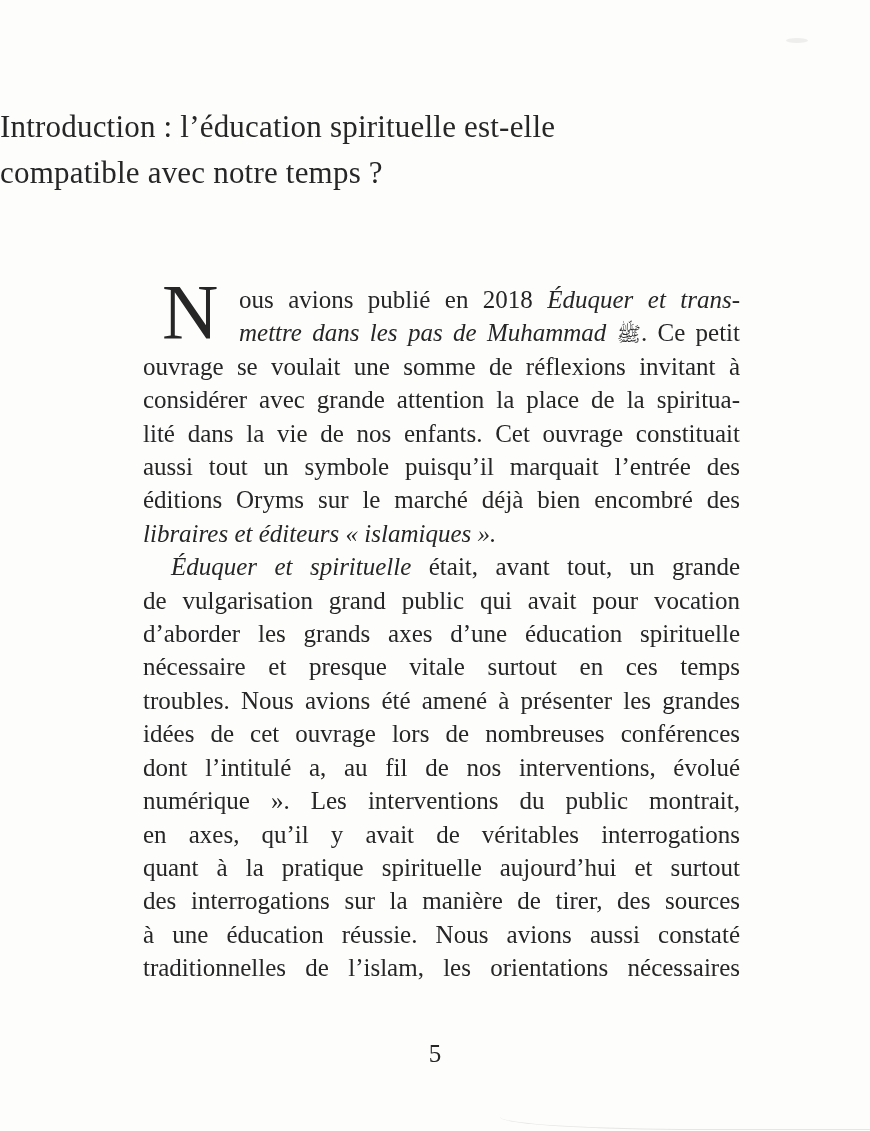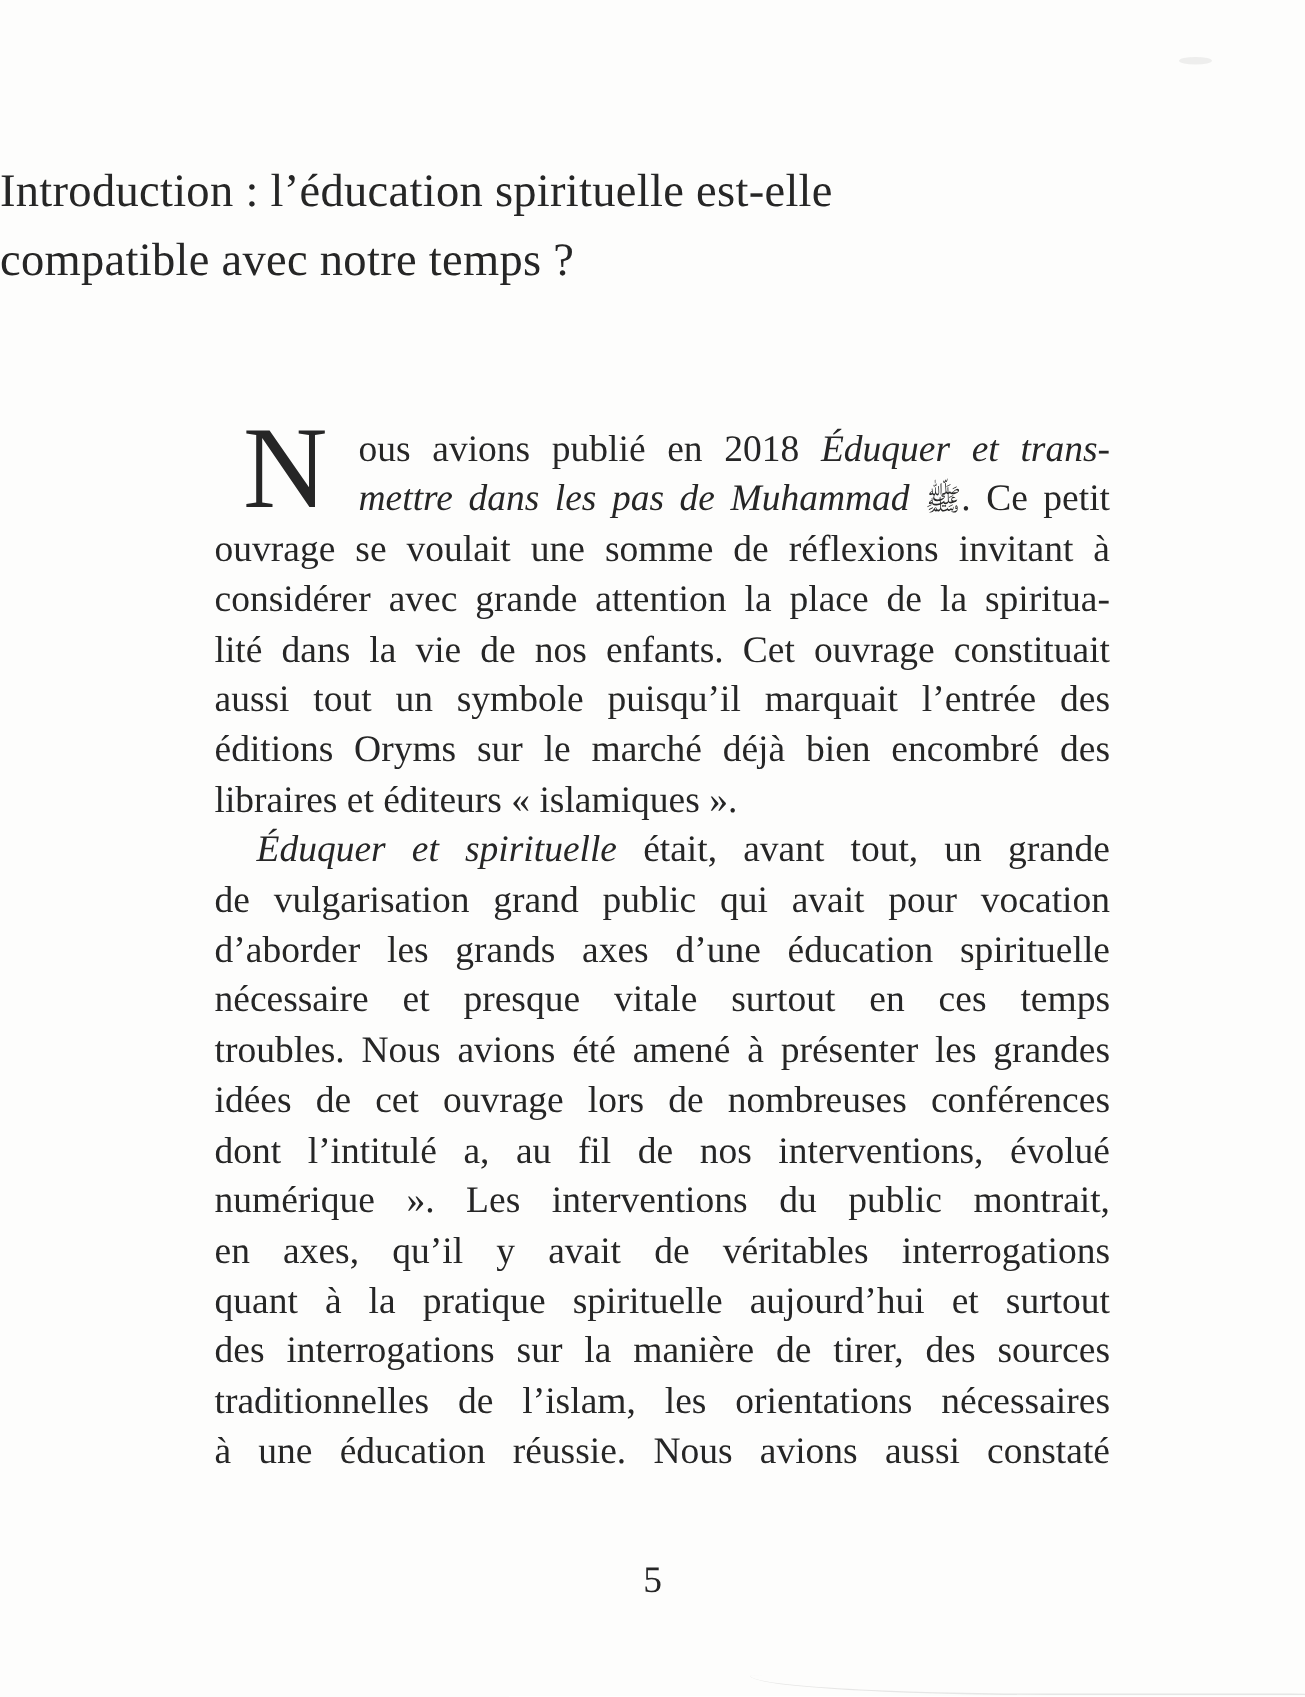--- a/index.html
+++ b/index.html
@@ -38,21 +38,21 @@
     text-align: justify;
     text-align-last: justify;
     -moz-text-align-last: justify;
     text-justify: inter-word;
     white-space: nowrap; 
     margin-left: 11px;
   }
   .line span, .line em { white-space: normal; }
   .line.dropcap { padding-left: 96px; }
   .line.indent  { text-indent: 28px; }
-  .line.end     { text-align-last: left; -moz-text-align-last: left; }
+  .line.end     { text-align-last: left; font-style: italic; -moz-text-align-last: left; }
   .drop-cap {
     position: absolute;
     left: 30px;
     top: -1px;
     font-size: 78px;
     line-height: 60px;
     font-weight: 400;
     color: var(--text-color, #262626);
   }
   .honorific {
@@ -115,22 +115,22 @@
       <div class="line"><span>de vulgarisation grand public qui avait pour vocation</span></div>
       <div class="line"><span>d’aborder les grands axes d’une éducation spirituelle</span></div>
       <div class="line"><span>nécessaire et presque vitale surtout en ces temps</span></div>
       <div class="line"><span>troubles. Nous avions été amené à présenter les grandes</span></div>
       <div class="line"><span>idées de cet ouvrage lors de nombreuses conférences</span></div>
       <div class="line"><span>dont l’intitulé a, au fil de nos interventions, évolué</span></div>
       <div class="line"><span>numérique ». Les interventions du public montrait,</span></div>
       <div class="line"><span>en axes, qu’il y avait de véritables interrogations</span></div>
       <div class="line"><span>quant à la pratique spirituelle aujourd’hui et surtout</span></div>
       <div class="line"><span>des interrogations sur la manière de tirer, des sources</span></div>
+      <div class="line"><span>à une éducation réussie. Nous avions aussi constaté</span></div>
       <div class="line"><span>traditionnelles de l’islam, les orientations nécessaires</span></div>
-      <div class="line"><span>à une éducation réussie. Nous avions aussi constaté</span></div>
     </div>
 
   <div class="page-number">5</div>
 
   <div class="edge-smudge-top-right"></div>
   <div class="edge-curve-bottom"></div>
 
 </div>
 
 </body></html>

